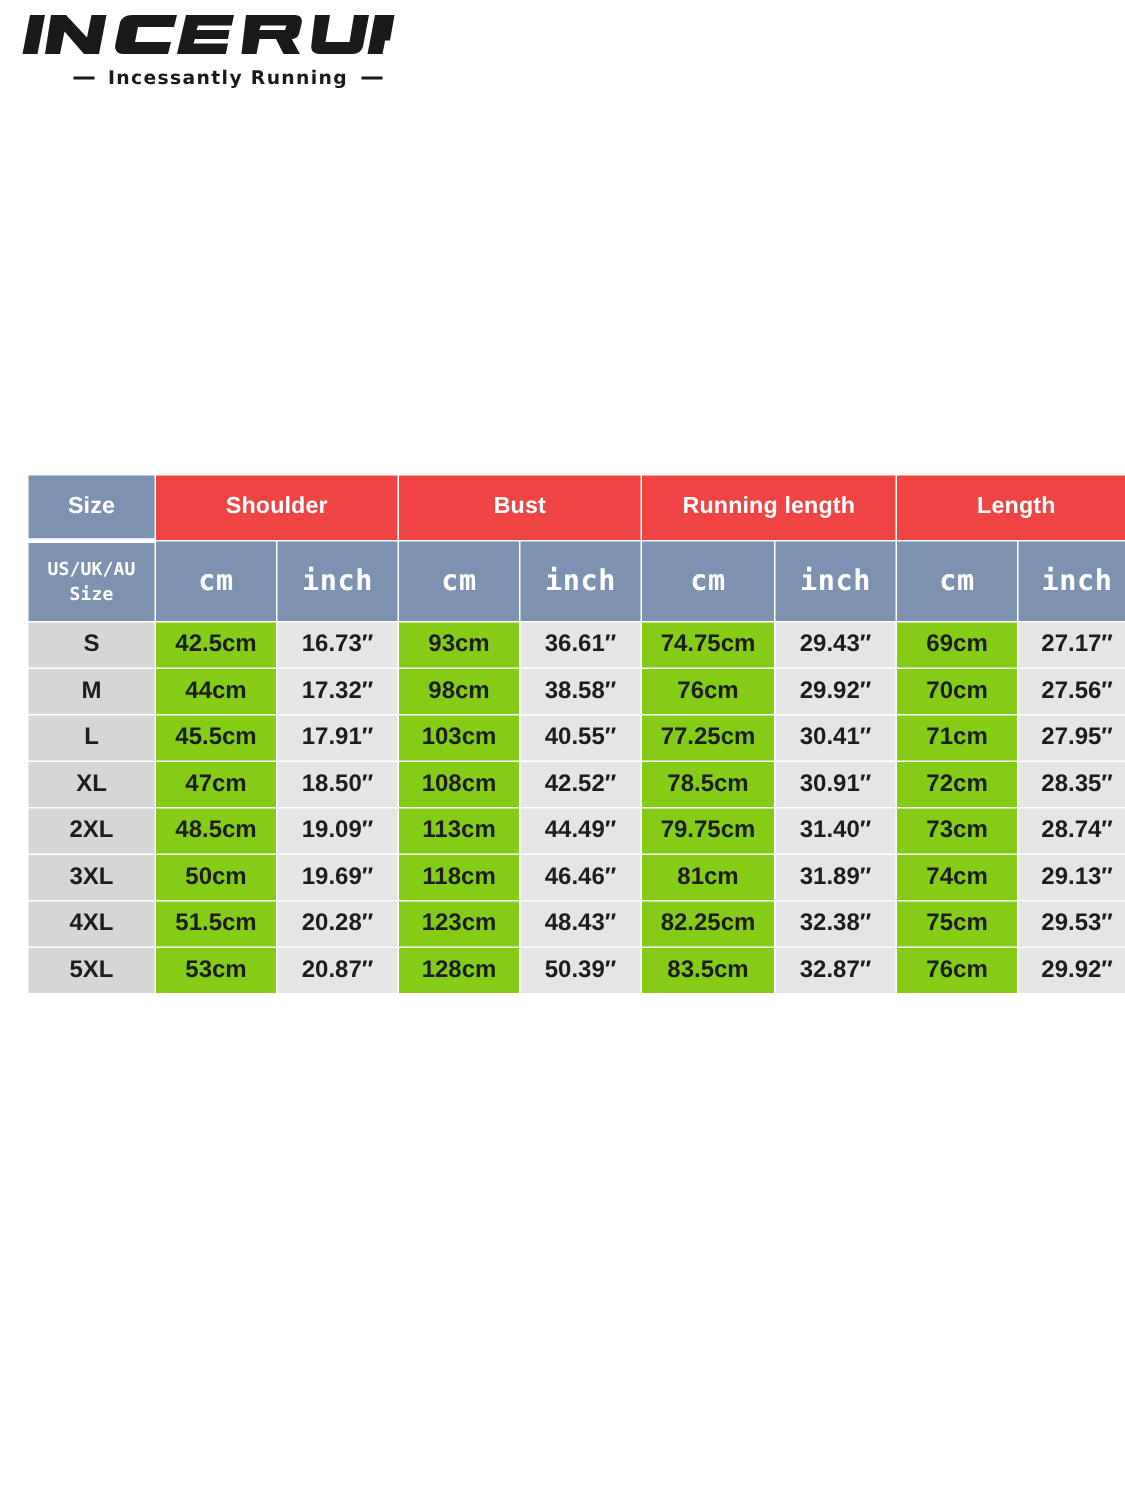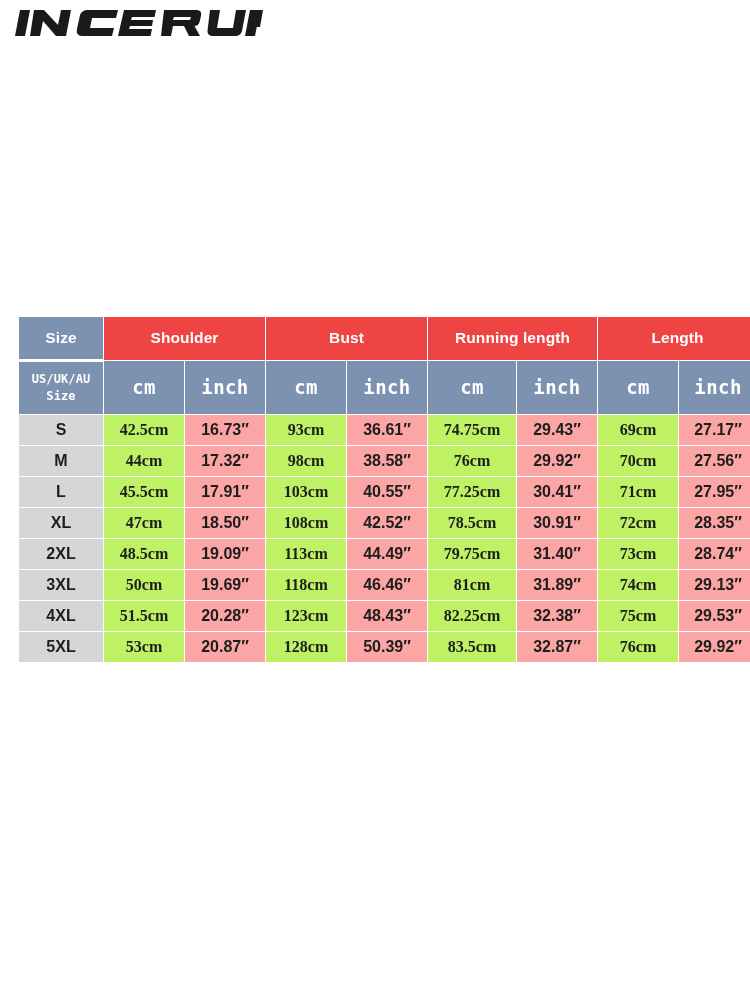--- a/index.html
+++ b/index.html
@@ -96,25 +96,24 @@
     height: 30px;
     font-size: 16px;
     font-weight: 600;
     color: #1d1d1d;
     font-family: "Liberation Sans", sans-serif;
   }
   td.c-size {
     background: #d6d6d6;
   }
   td.c-cm {
-    background: #bef264;
-    font-family: Liberation Serif, serif;
+    background: #84cc16;
   }
   td.c-inch {
-    background: #fca5a5;
+    background: #e5e5e5;
   }
   td .cellbox {
     display: block;
     width: 100%;
     line-height: 30px;
     white-space: nowrap;
   }
 </style>
 </head>
 <body>
@@ -132,20 +131,25 @@
       <polygon points="110,4 142,4 140.5,11 118,11 117,14 139,14 138,20 116,20 115,23 138,23 136.5,30 104,30"></polygon>
 
       <path d="M150,4 L182,4 C186,4 188,6 187,10 L185.5,16 C185,18.5 183,20 180.5,20 L186,30 L175,30 L170,20 L159,20 L157,30 L147,30 Z M160,11 L158.8,14 L176,14 L177,11 Z"></path>
 
       <path d="M196,4 L206,4 L203,22 L219,22 L222,4 L232,4 L228,25 C227.3,28 224.5,30 221,30 L199,30 C195,30 193,27.5 193.6,24 Z"></path>
 
       <polygon points="236,4 246,4 241,30 231,30"></polygon>
       <polygon points="239,4 249,4 246,21 236.6,21"></polygon>
     </g>
   </svg>
+  <div id="brand-tagline">
+    <span class="rule"></span>
+    <span class="tag-text">Incessantly Running</span>
+    <span class="rule"></span>
+  </div>
 </div>
 
 <div id="size-table-wrap">
   <table class="size-table">
     <colgroup>
       <col style="width:84px">
       <col style="width:80px">
         <col style="width:80px">
       <col style="width:80px">
         <col style="width:80px">

